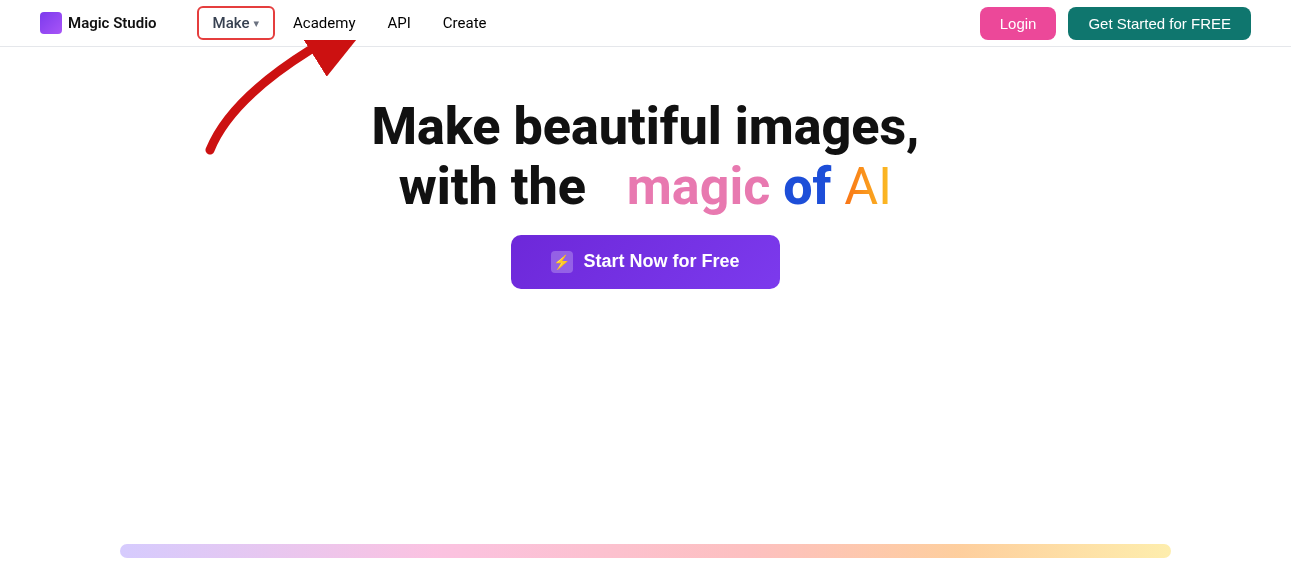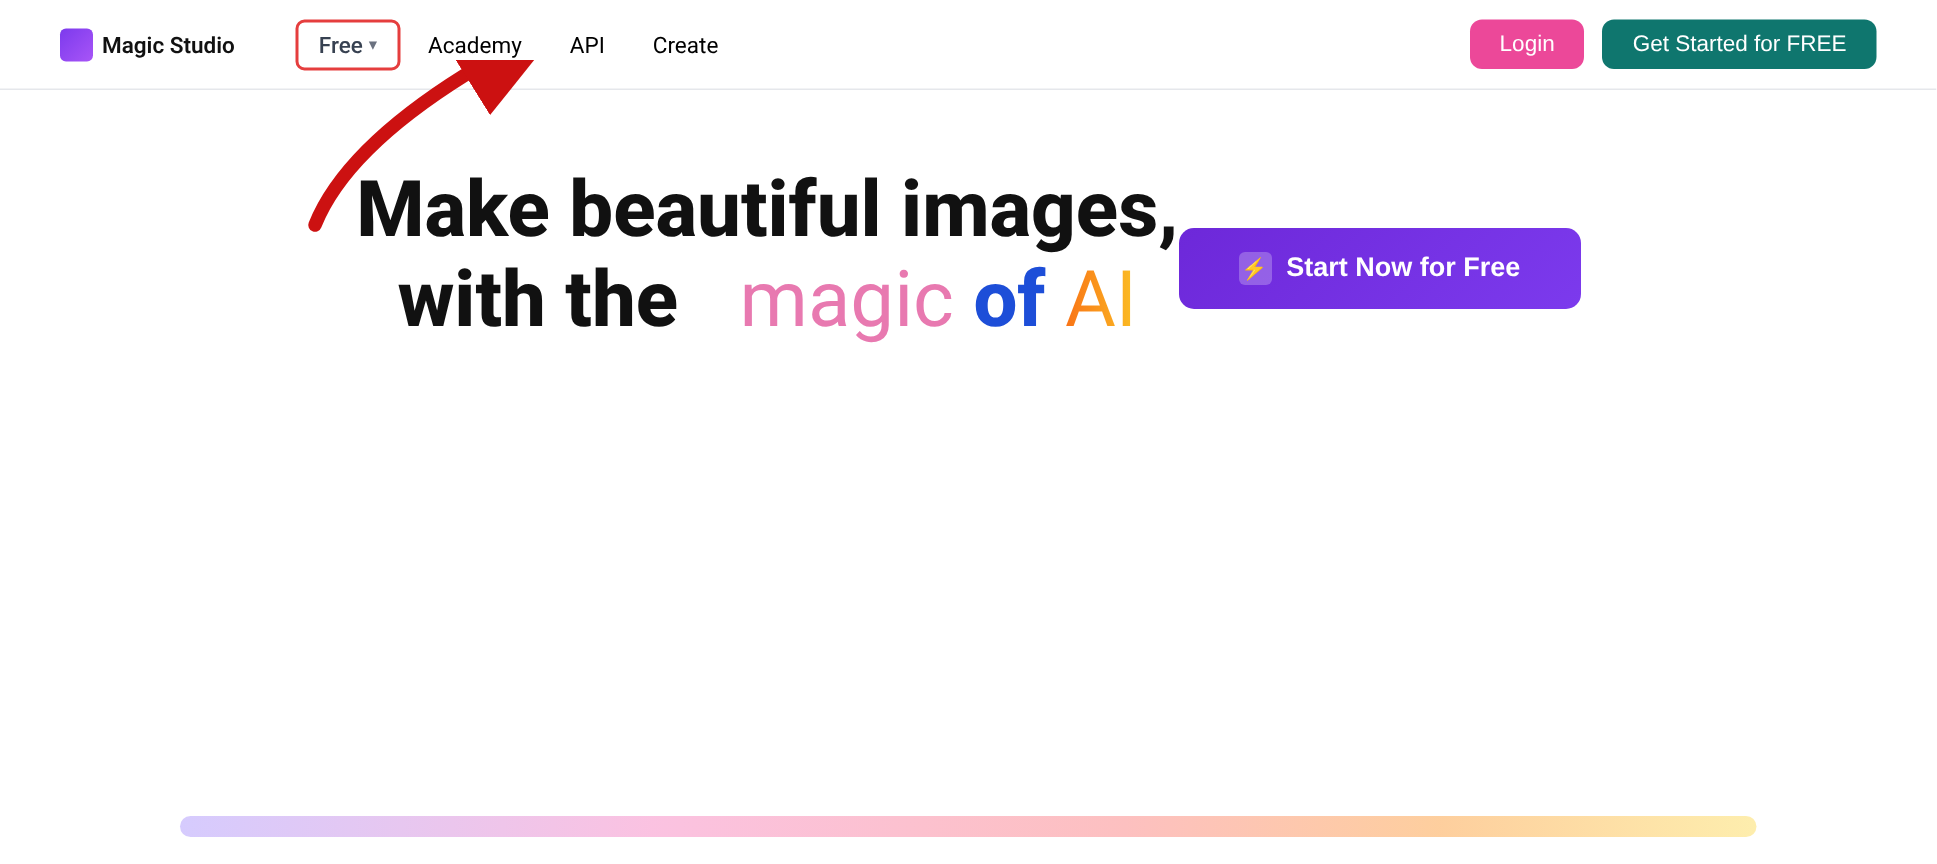--- a/index.html
+++ b/index.html
@@ -10,21 +10,21 @@
       height: 576px;
       overflow: hidden;
       position: relative;
     }
 
     
     nav {
       display: flex;
       align-items: center;
       padding: 0 40px;
-      height: 60px;
+      height: 47px;
       border-bottom: 1px solid #e5e7eb;
       position: relative;
     }
 
     .nav-logo {
       font-size: 15px;
       font-weight: 600;
       color: #111;
       margin-right: 40px;
       display: flex;
@@ -99,23 +99,23 @@
       top: 40px;
       left: 180px;
       width: 200px;
       height: 120px;
       pointer-events: none;
     }
 
     
     .hero {
       display: flex;
-      flex-direction: row;
-      align-items: center;
-      justify-content: center;
+      flex-direction: column;
+      align-items: center;
+      justify-content: flex-end;
       text-align: center;
       padding: 50px 20px 30px;
     }
 
     .hero-title {
       font-size: 52px;
       font-weight: 800;
       color: #111;
       line-height: 1.15;
       margin-bottom: 18px;
@@ -124,21 +124,21 @@
     .hero-title-line1 {
       display: block;
     }
 
     .hero-title-line2 {
       display: block;
     }
 
     .magic-text {
       color: #e879b0;
-      font-weight: 400;
+      font-weight: 700;
       margin-left: 28px;
     }
 
     .of-text {
       color: #1d4ed8;
       font-weight: 800;
     }
 
     .ai-text {
       background: linear-gradient(90deg, #f97316, #fbbf24);
@@ -202,21 +202,21 @@
 <body>
 
 <nav>
   <div class="nav-logo">
     <span class="nav-logo-icon"></span>
     <span>Magic Studio</span>
   </div>
 
   <div class="nav-links">
     <a class="nav-link nav-link-tools">
-      <span>Free</span>
+      <span>Make</span>
       <span class="chevron">▾</span>
     </a>
     <a class="nav-link">
       <span>Academy</span>
     </a>
     <a class="nav-link">
       <span>API</span>
     </a>
     <a class="nav-link">
       <span>Create</span>

